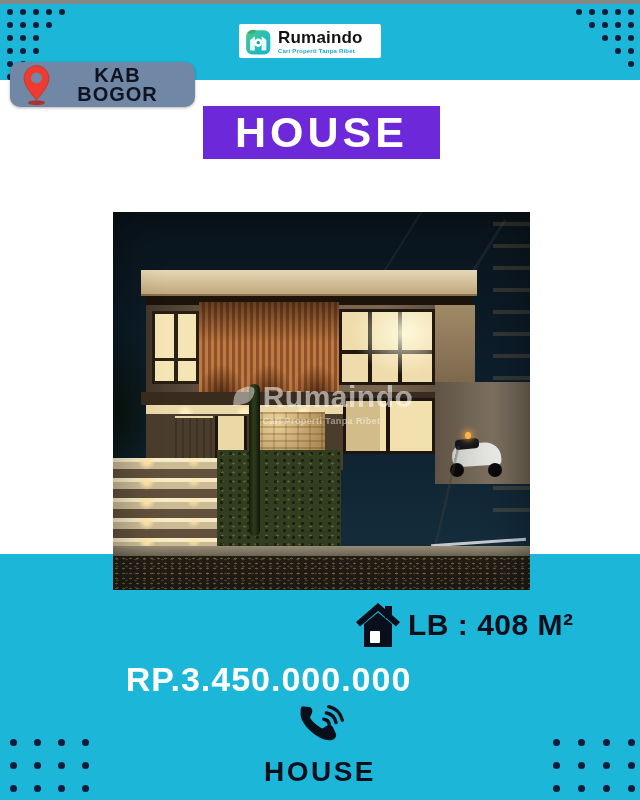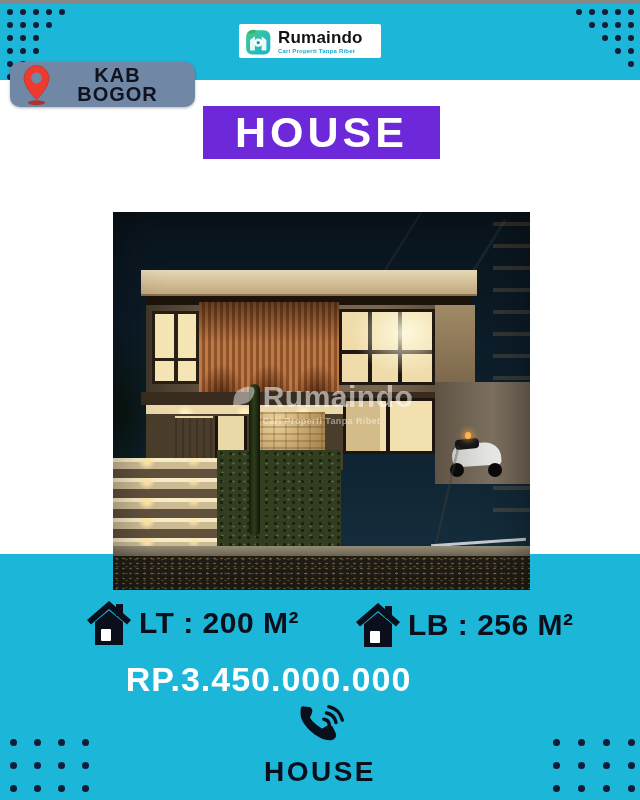--- a/index.html
+++ b/index.html
@@ -286,41 +286,30 @@
       <div class="wm-row">
         <svg width="26" height="26" viewBox="0 0 30 30">
           <path d="M4 26 Q2 8 16 4 Q30 0 28 10 Q26 22 12 24 Q6 25 4 26 Z" fill="rgba(255,255,255,0.85)"></path>
         </svg>
         <span class="wm-text">Rumaindo</span>
       </div>
       <div class="wm-tag">Cari Properti Tanpa Ribet</div>
     </div>
   </div>
 
-  <div class="spec" id="spec1">
-    <svg viewBox="0 0 100 92">
-      <g fill="#0b0f1c">
-        <path d="M50 2 L6 40 L14 49 L50 18 L86 49 L94 40 Z"></path>
-        <rect x="64" y="8" width="14" height="24"></rect>
-        <path d="M22 44 L50 21 L78 44 V90 H22 Z"></path>
-      </g>
-      <rect x="34" y="58" width="20" height="24" rx="2" fill="#ffffff"></rect>
-    </svg>
-    <span class="spec-label">LT : 200 M²</span>
-  </div>
   <div class="spec" id="spec2">
     <svg viewBox="0 0 100 92">
       <g fill="#0b0f1c">
         <path d="M50 2 L6 40 L14 49 L50 18 L86 49 L94 40 Z"></path>
         <rect x="64" y="8" width="14" height="24"></rect>
         <path d="M22 44 L50 21 L78 44 V90 H22 Z"></path>
       </g>
       <rect x="34" y="58" width="20" height="24" rx="2" fill="#ffffff"></rect>
     </svg>
-    <span class="spec-label">LB : 256 M²</span>
+    <span class="spec-label">LB : 408 M²</span>
   </div>
 
   <div class="price">RP.3.450.000.000</div>
 
   <div class="phone-row">
     <svg viewBox="0 0 112 100">
       <g transform="rotate(-6 40 50)">
         <path d="M12 16 C6 42 50 90 78 88 C87 87 93 80 90 72 L85 58 C83 52 76 50 70 53 L60 58 C50 53 37 39 33 29 L39 19 C42 13 40 6 34 4 L21 1 C13 -1 13 8 12 16 Z" fill="#0b0f1c"></path>
       </g>
       <g stroke="#0b0f1c" stroke-width="8" fill="none" stroke-linecap="round">

